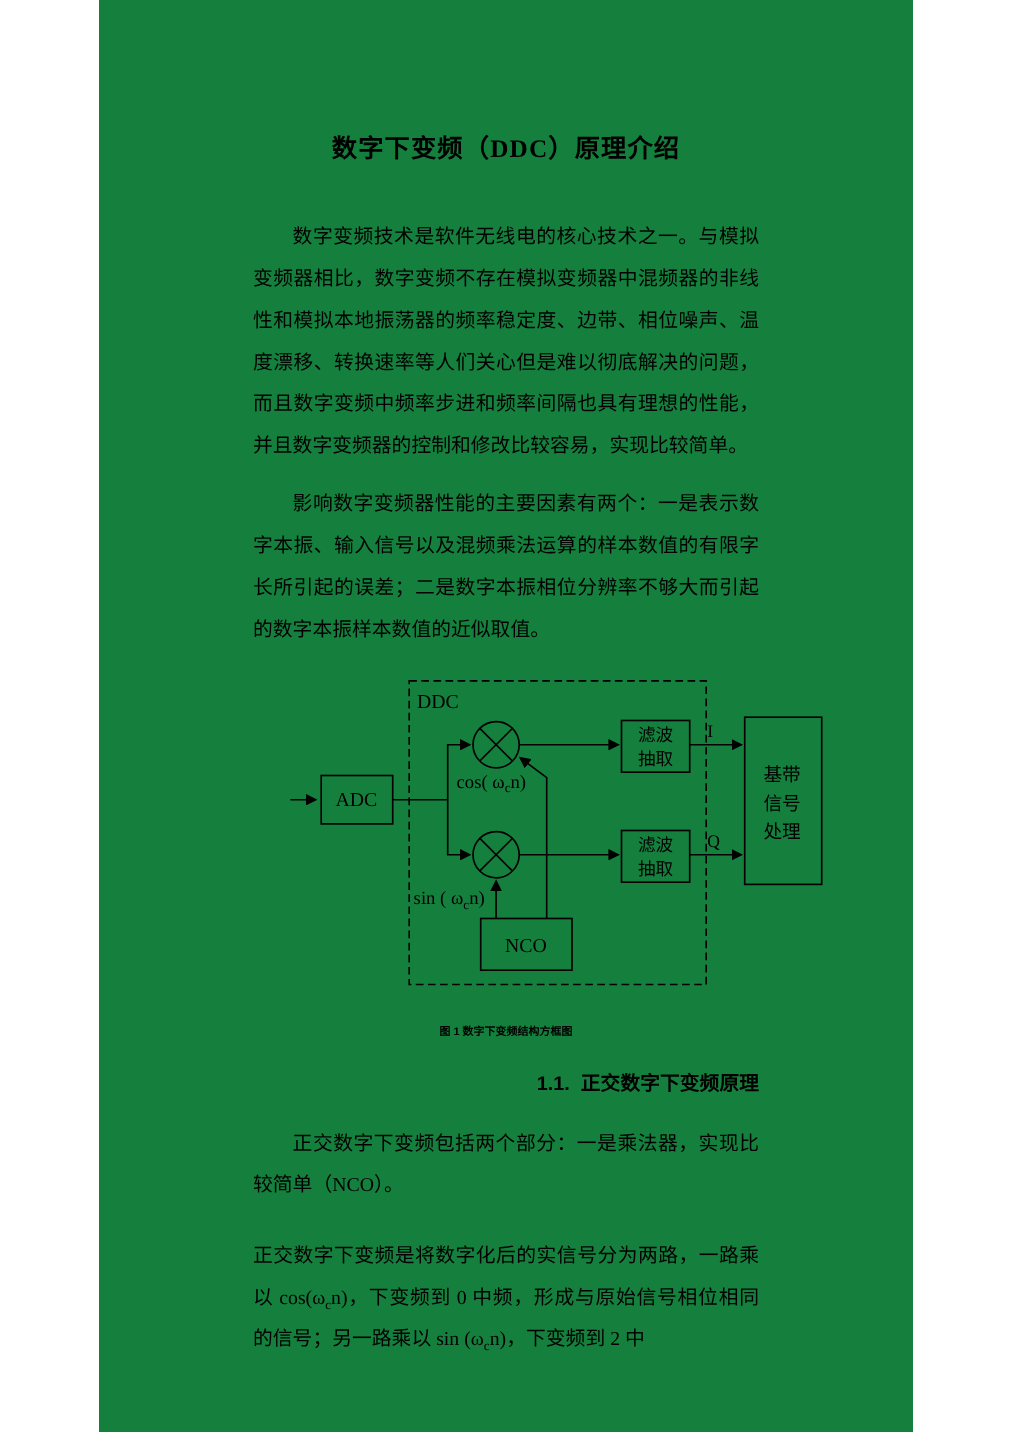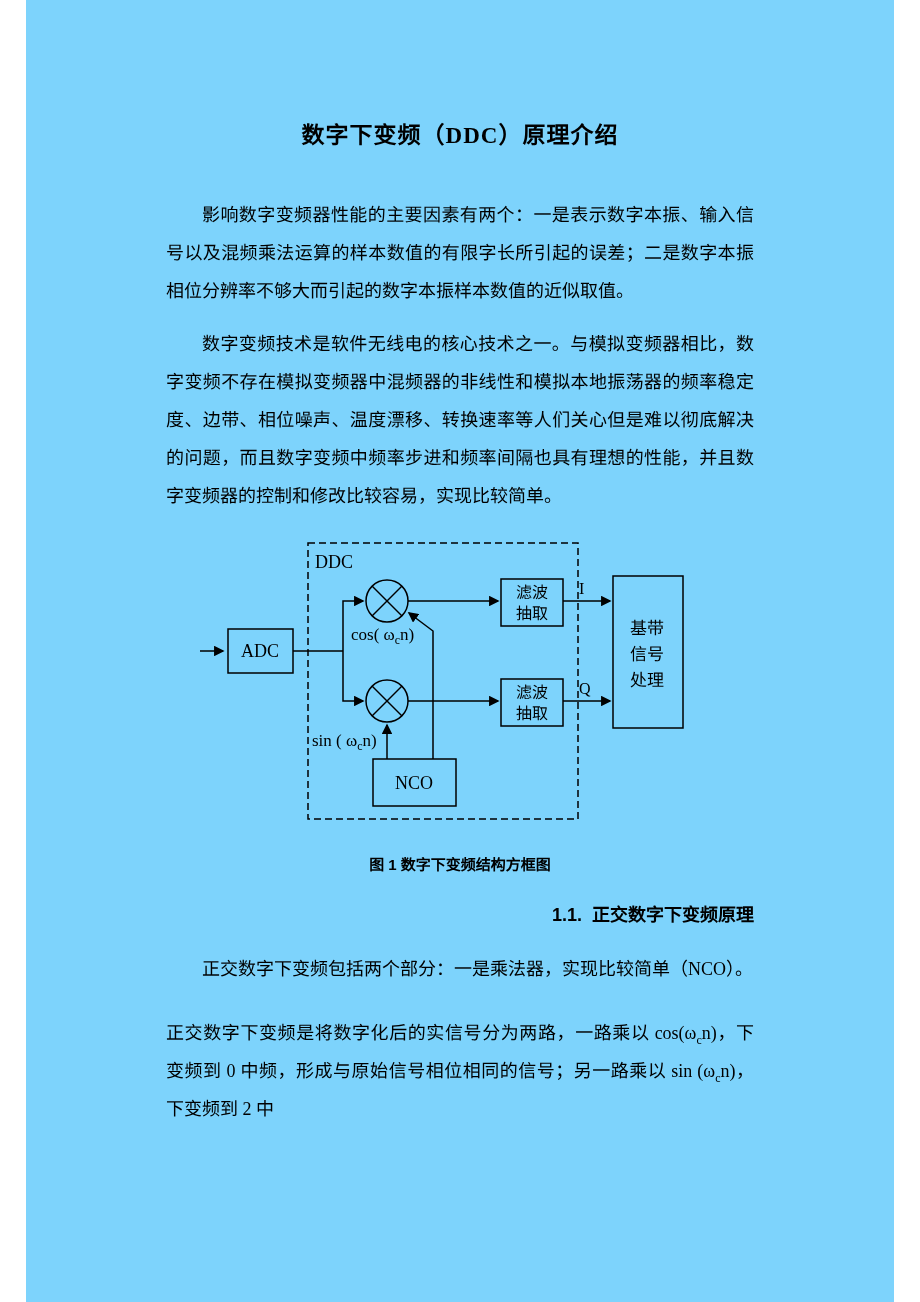--- a/index.html
+++ b/index.html
@@ -1,22 +1,22 @@
 <!DOCTYPE html>
 <html lang="zh-CN"><head>
 <meta charset="utf-8">
 <style>
   * { margin: 0; padding: 0; box-sizing: border-box; }
   html, body { background: #ffffff; }
   .page {
     position: relative;
-    width: 868px;
+    width: 740px;
     height: 1302px;
     margin: 0 auto;
-    background: #7dd3fc;
+    background: #15803d;
     color: #000000;
     padding: 116px 140px 0 140px;
     overflow: hidden;
     font-family: "Liberation Serif", "DejaVu Serif", serif;
   }
   .title {
     font-size: 23px;
     font-weight: bold;
     text-align: center;
     letter-spacing: 1px;
@@ -41,43 +41,43 @@
   .diagram .cjk { font-size: 16px; text-anchor: middle; }
   .diagram .cjk3 { font-size: 17px; text-anchor: middle; }
   .diagram .st { font-size: 17px; }
   .diagram .subs { font-size: 12px; }
   .diagram .iq { font-size: 16px; }
   figcaption {
     margin-top: 24px;
     text-align: center;
     font-family: "Liberation Sans", "DejaVu Sans", sans-serif;
     font-weight: bold;
-    font-size: 15px;
+    font-size: 10px;
   }
   h2.section {
     margin-top: 26px;
     margin-bottom: 24px;
     font-family: "Liberation Sans", "DejaVu Sans", sans-serif;
     font-weight: bold;
     font-size: 18px;
     text-align: right;
   }
   h2.section .secnum { margin-right: 10px; }
   p.last { margin-top: 26px; }
 </style>
 </head>
 <body>
 
 <div class="page">
 
   <h1 class="title">数字下变频（DDC）原理介绍</h1>
 
+  <p class="body indent">数字变频技术是软件无线电的核心技术之一。与模拟变频器相比，数字变频不存在模拟变频器中混频器的非线性和模拟本地振荡器的频率稳定度、边带、相位噪声、温度漂移、转换速率等人们关心但是难以彻底解决的问题，而且数字变频中频率步进和频率间隔也具有理想的性能，并且数字变频器的控制和修改比较容易，实现比较简单。</p>
+
   <p class="body indent">影响数字变频器性能的主要因素有两个：一是表示数字本振、输入信号以及混频乘法运算的样本数值的有限字长所引起的误差；二是数字本振相位分辨率不够大而引起的数字本振样本数值的近似取值。</p>
-
-  <p class="body indent">数字变频技术是软件无线电的核心技术之一。与模拟变频器相比，数字变频不存在模拟变频器中混频器的非线性和模拟本地振荡器的频率稳定度、边带、相位噪声、温度漂移、转换速率等人们关心但是难以彻底解决的问题，而且数字变频中频率步进和频率间隔也具有理想的性能，并且数字变频器的控制和修改比较容易，实现比较简单。</p>
 
 
   <figure>
     <svg class="diagram" width="640" height="290" viewBox="0 0 640 290" aria-hidden="false">
       <defs>
         <marker id="arrow" viewBox="0 0 10 10" refX="8.5" refY="5" markerWidth="7" markerHeight="7" orient="auto-start-reverse">
           <path d="M0,0 L10,5 L0,10 z" fill="#000"></path>
         </marker>
       </defs>
 

